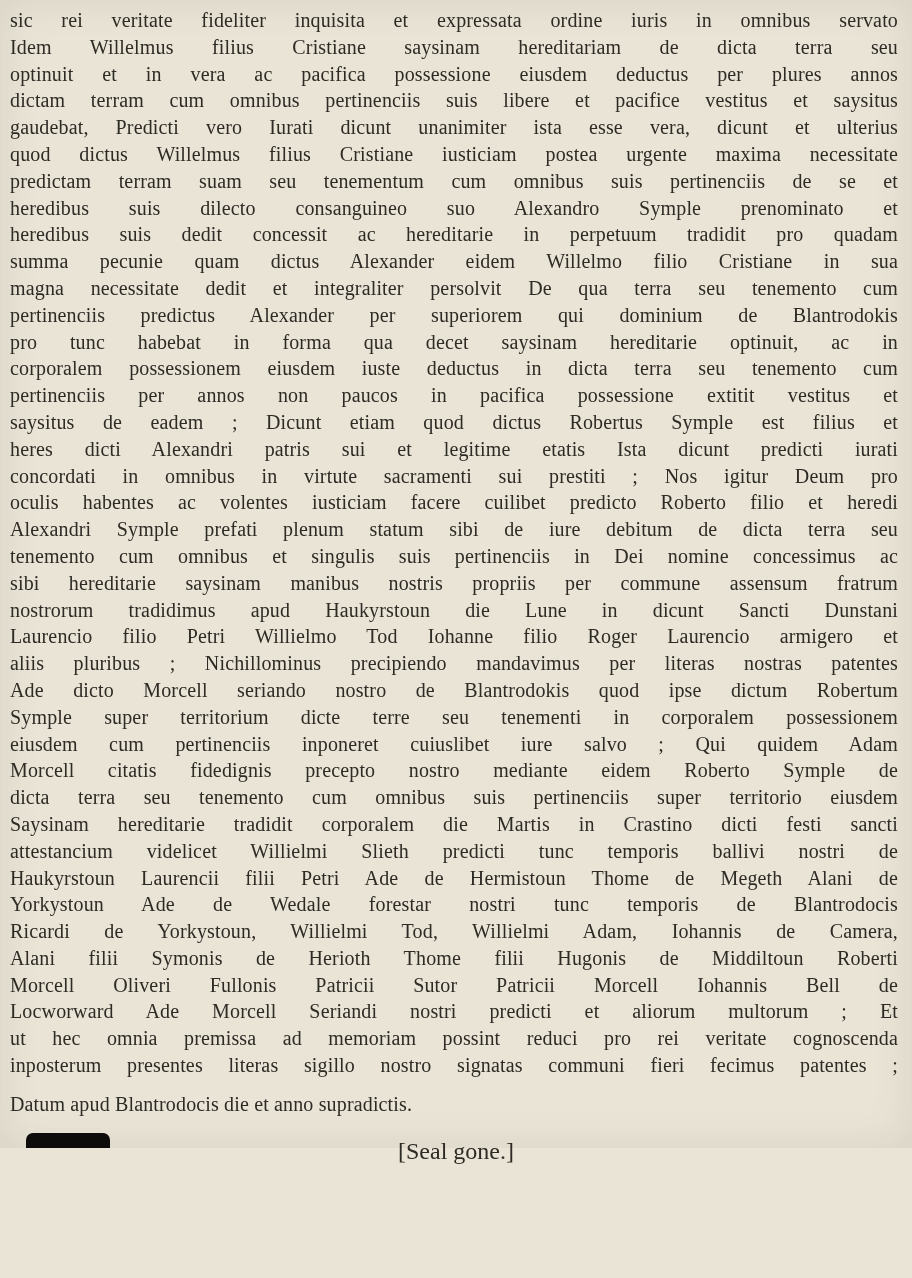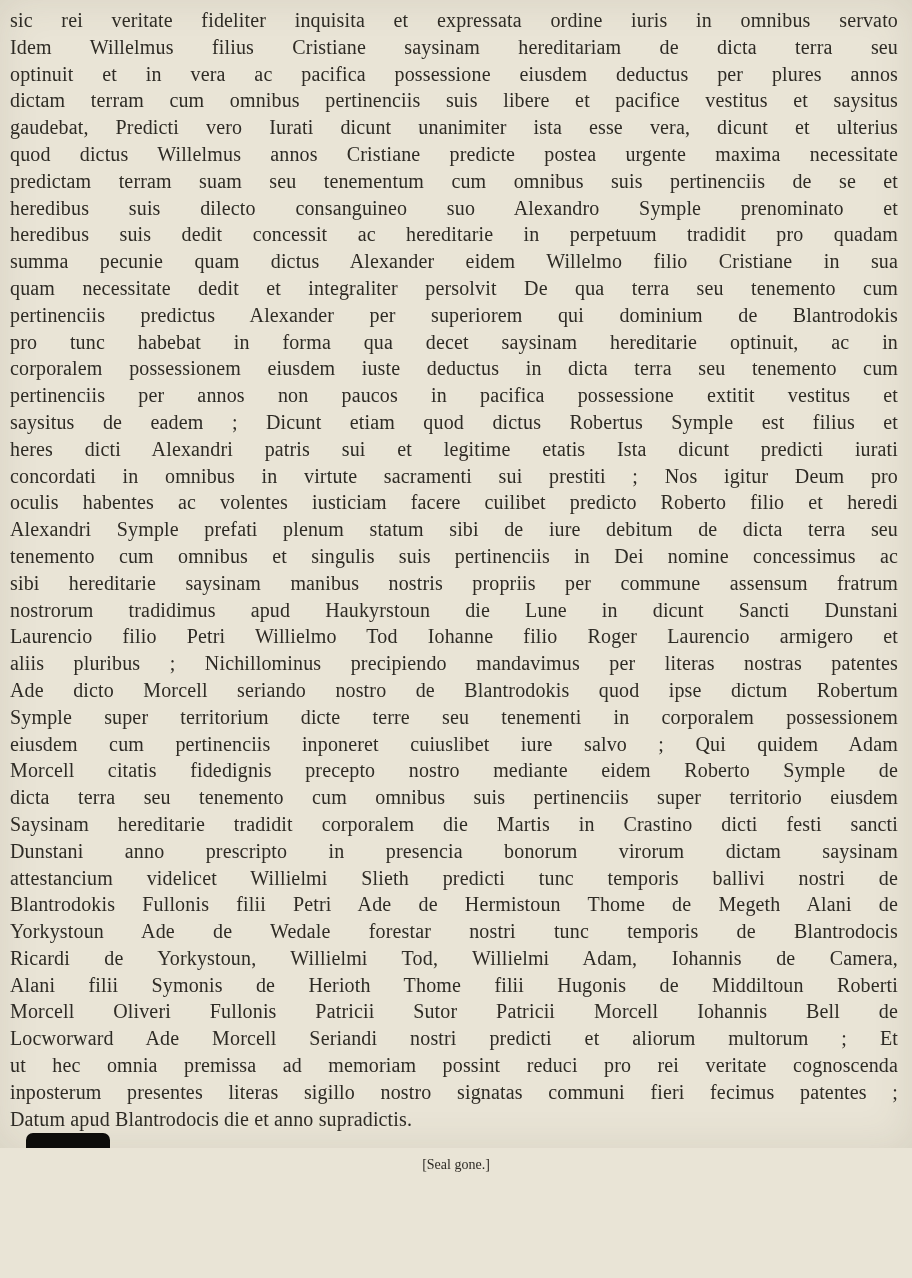--- a/index.html
+++ b/index.html
@@ -29,25 +29,26 @@
     font-size: 20px;
     line-height: 26.8px;
     letter-spacing: 0.15px;
     text-align: justify;
     text-align-last: justify;
     white-space: nowrap;
   }
   .line.last {
     text-align-last: left;
     white-space: normal;
+    margin-top: 12px;
   }
   .caption {
     margin-top: 20px;
     text-align: center;
-    font-size: 14px;
+    font-size: 24px;
     line-height: 26px;
   }
   .artifact {
     position: absolute;
     left: 26px;
     bottom: 0;
     width: 84px;
     height: 15px;
     background: var(--artifact, #0d0c0a);
     border-radius: 7px 7px 0 0;
@@ -56,49 +57,48 @@
 </head>
 <body>
 
 <div class="page">
   <div class="body-text">
       <div class="line">sic rei veritate fideliter inquisita et expressata ordine iuris in omnibus servato</div>
       <div class="line">Idem Willelmus filius Cristiane saysinam hereditariam de dicta terra seu</div>
       <div class="line">optinuit et in vera ac pacifica possessione eiusdem deductus per plures annos</div>
       <div class="line">dictam terram cum omnibus pertinenciis suis libere et pacifice vestitus et saysitus</div>
       <div class="line">gaudebat, Predicti vero Iurati dicunt unanimiter ista esse vera, dicunt et ulterius</div>
-      <div class="line">quod dictus Willelmus annos Cristiane predicte postea urgente maxima necessitate</div>
+      <div class="line">quod dictus Willelmus filius Cristiane iusticiam postea urgente maxima necessitate</div>
       <div class="line">predictam terram suam seu tenementum cum omnibus suis pertinenciis de se et</div>
       <div class="line">heredibus suis dilecto consanguineo suo Alexandro Symple prenominato et</div>
       <div class="line">heredibus suis dedit concessit ac hereditarie in perpetuum tradidit pro quadam</div>
       <div class="line">summa pecunie quam dictus Alexander eidem Willelmo filio Cristiane in sua</div>
-      <div class="line">quam necessitate dedit et integraliter persolvit De qua terra seu tenemento cum</div>
+      <div class="line">magna necessitate dedit et integraliter persolvit De qua terra seu tenemento cum</div>
       <div class="line">pertinenciis predictus Alexander per superiorem qui dominium de Blantrodokis</div>
       <div class="line">pro tunc habebat in forma qua decet saysinam hereditarie optinuit, ac in</div>
       <div class="line">corporalem possessionem eiusdem iuste deductus in dicta terra seu tenemento cum</div>
       <div class="line">pertinenciis per annos non paucos in pacifica possessione extitit vestitus et</div>
       <div class="line">saysitus de eadem ; Dicunt etiam quod dictus Robertus Symple est filius et</div>
       <div class="line">heres dicti Alexandri patris sui et legitime etatis Ista dicunt predicti iurati</div>
       <div class="line">concordati in omnibus in virtute sacramenti sui prestiti ; Nos igitur Deum pro</div>
       <div class="line">oculis habentes ac volentes iusticiam facere cuilibet predicto Roberto filio et heredi</div>
       <div class="line">Alexandri Symple prefati plenum statum sibi de iure debitum de dicta terra seu</div>
       <div class="line">tenemento cum omnibus et singulis suis pertinenciis in Dei nomine concessimus ac</div>
       <div class="line">sibi hereditarie saysinam manibus nostris propriis per commune assensum fratrum</div>
       <div class="line">nostrorum tradidimus apud Haukyrstoun die Lune in dicunt Sancti Dunstani</div>
       <div class="line">Laurencio filio Petri Willielmo Tod Iohanne filio Roger Laurencio armigero et</div>
       <div class="line">aliis pluribus ; Nichillominus precipiendo mandavimus per literas nostras patentes</div>
       <div class="line">Ade dicto Morcell seriando nostro de Blantrodokis quod ipse dictum Robertum</div>
       <div class="line">Symple super territorium dicte terre seu tenementi in corporalem possessionem</div>
       <div class="line">eiusdem cum pertinenciis inponeret cuiuslibet iure salvo ; Qui quidem Adam</div>
       <div class="line">Morcell citatis fidedignis precepto nostro mediante eidem Roberto Symple de</div>
       <div class="line">dicta terra seu tenemento cum omnibus suis pertinenciis super territorio eiusdem</div>
       <div class="line">Saysinam hereditarie tradidit corporalem die Martis in Crastino dicti festi sancti</div>
-      <div class="line">Dunstani anno prescripto in presencia bonorum virorum dictam saysinam</div>
       <div class="line">attestancium videlicet Willielmi Slieth predicti tunc temporis ballivi nostri de</div>
-      <div class="line">Blantrodokis Fullonis filii Petri Ade de Hermistoun Thome de Megeth Alani de</div>
+      <div class="line">Haukyrstoun Laurencii filii Petri Ade de Hermistoun Thome de Megeth Alani de</div>
       <div class="line">Yorkystoun Ade de Wedale forestar nostri tunc temporis de Blantrodocis</div>
       <div class="line">Ricardi de Yorkystoun, Willielmi Tod, Willielmi Adam, Iohannis de Camera,</div>
       <div class="line">Alani filii Symonis de Herioth Thome filii Hugonis de Middiltoun Roberti</div>
       <div class="line">Morcell Oliveri Fullonis Patricii Sutor Patricii Morcell Iohannis Bell de</div>
       <div class="line">Locworward Ade Morcell Seriandi nostri predicti et aliorum multorum ; Et</div>
       <div class="line">ut hec omnia premissa ad memoriam possint reduci pro rei veritate cognoscenda</div>
       <div class="line">inposterum presentes literas sigillo nostro signatas communi fieri fecimus patentes ;</div>
       <div class="line last">Datum apud Blantrodocis die et anno supradictis.</div>
     </div>
   <div class="caption">[Seal gone.]</div>

